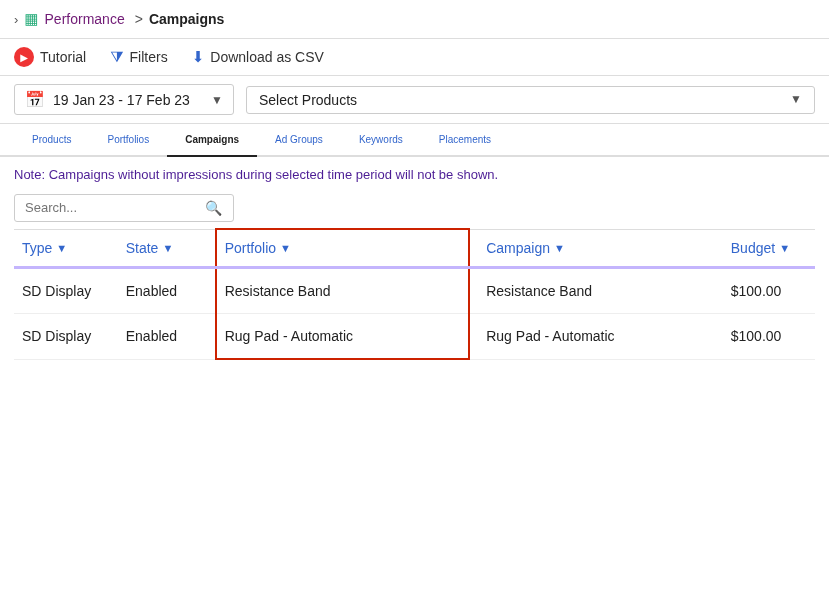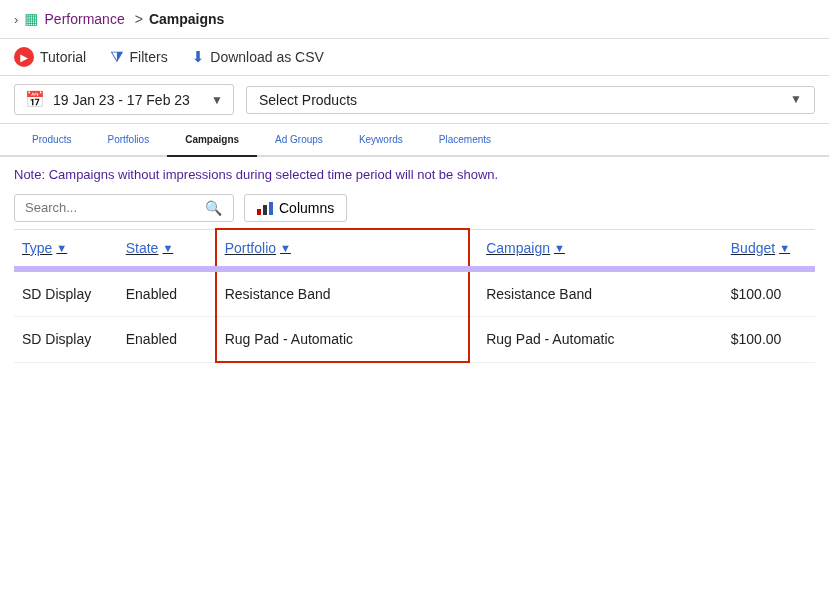--- a/index.html
+++ b/index.html
@@ -164,22 +164,21 @@
     .table-container {
       padding: 0 14px;
       overflow: auto;
     }
     table {
       width: 100%;
       border-collapse: collapse;
     }
     thead tr {
       border-top: 1px solid #ddd;
-      border-bottom: 6px solid #c4b5fd;
-      text-decoration: underline;
+      border-bottom: 3px solid #c4b5fd;
     }
     th {
       padding: 10px 8px;
       color: #3366cc;
       font-weight: normal;
       font-size: 14px;
       text-align: left;
       white-space: nowrap;
     }
     th .col-header {
@@ -278,28 +277,20 @@
   <div class="tab">Placements</div>
 </div>
 
 <div class="note">Note: Campaigns without impressions during selected time period will not be shown.</div>
 
 <div class="search-row">
   <div class="search-box">
     <input type="text" placeholder="Search..." style="">
     <span class="search-icon">🔍</span>
   </div>
-  <button class="columns-btn">
-    <div class="bar-icon">
-      <span style="height:6px; background:#c00;"></span>
-      <span style="height:10px; background:#333;"></span>
-      <span style="height:13px; background:#3366cc;"></span>
-    </div>
-    <span>Columns</span>
-  </button>
 </div>
 
 <div class="table-container">
   <table>
     <thead>
       <tr>
         <th class="col-type">
           <div class="col-header">
             <span>Type</span>
             <span class="filter-funnel">▼</span>

